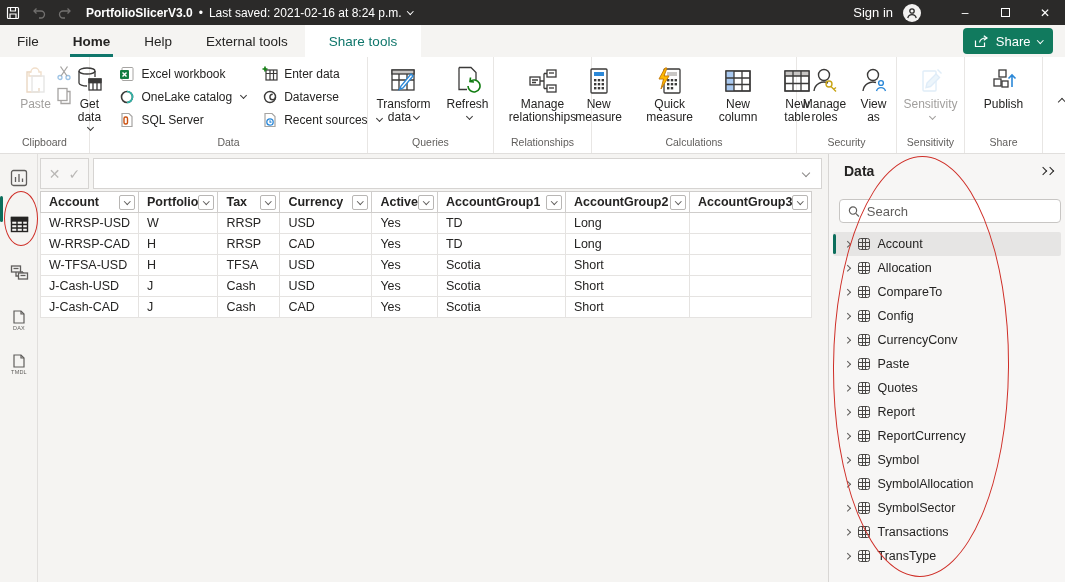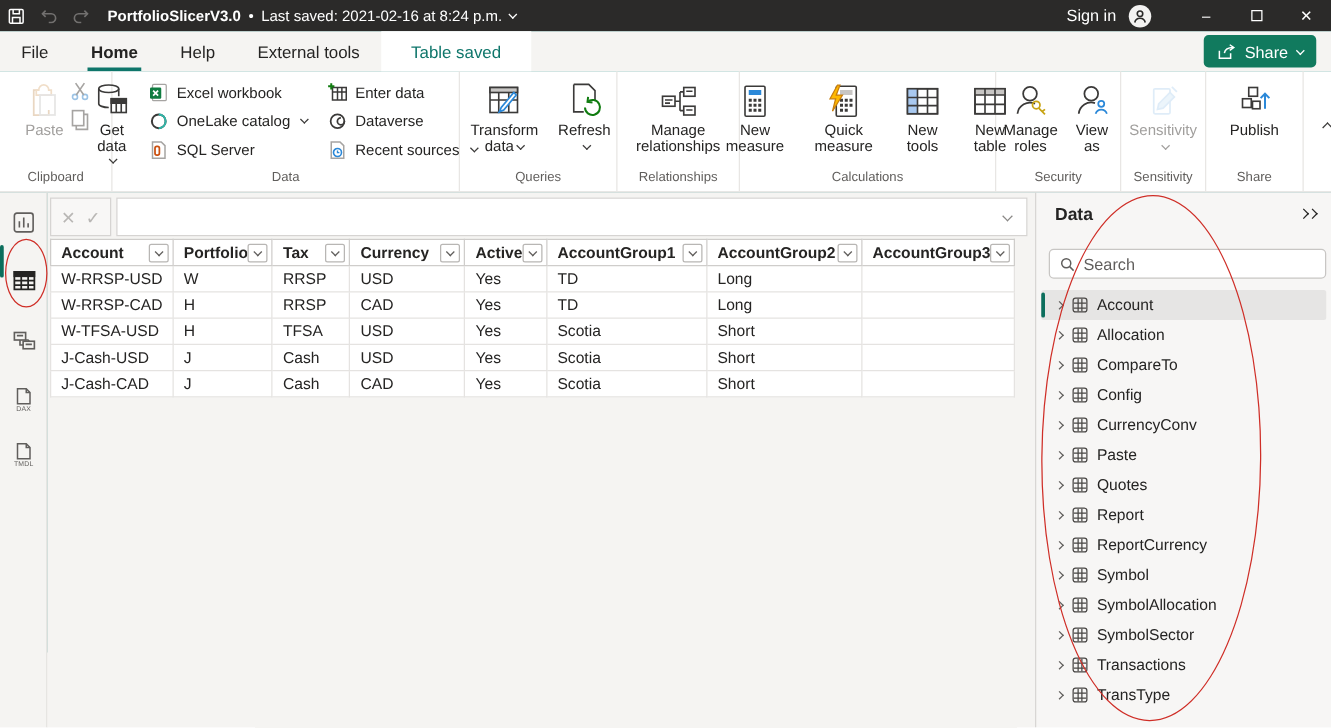--- a/index.html
+++ b/index.html
@@ -1,19 +1,19 @@
 <!DOCTYPE html>
 <html style="--titlebar-bg: #2b2a29; --accent-teal: #0f766b; --share-button-green: #117a5e; --selected-item-bar: #0c6e5c; --annotation-red: #cf2e27; --icon-blue: #2b88d8; --icon-green: #107c10; --icon-orange: #ca5010; --icon-yellow: #ffb900;"><head>
 <meta charset="utf-8">
 <style>
   * { margin:0; padding:0; box-sizing:border-box; }
   html,body { width:1065px; height:582px; overflow:hidden; background:#fff;
     font-family:"Liberation Sans", sans-serif; color:#252423; }
   .abs { position:absolute; }
-  #stage { position:relative; width:1065px; height:522px; background:#0f766e; }
+  #stage { position:relative; width:1065px; height:522px; background:#a16207; }
 
   
   #titlebar { left:0; top:0; width:1065px; height:25px; background:#2b2a29; color:#fff;
     display:flex; align-items:center; font-size:12px; }
   #titlebar .tb-ico { width:26px; height:25px; display:flex; align-items:center; justify-content:center; }
   #titlebar .disabled svg { opacity:.45; }
   #tb-title { margin-left:8px; display:flex; align-items:center; gap:6px; white-space:nowrap; }
   #tb-title b { font-weight:bold; }
   .chev { display:inline-block; width:6px; height:6px; border-right:1.4px solid currentColor;
     border-bottom:1.4px solid currentColor; transform:rotate(45deg); }
@@ -149,21 +149,21 @@
         </span>
       <span class="winbtn">✕</span>
     </span>
   </div>
 
   <div id="menubar" class="abs">
     <span class="mtab">File</span>
     <span class="mtab active">Home</span>
     <span class="mtab">Help</span>
     <span class="mtab">External tools</span>
-    <span class="mtab contextual">Table saved</span>
+    <span class="mtab contextual">Share tools</span>
     <button id="share-btn">
       <svg width="15" height="13" viewBox="0 0 15 13" fill="none" stroke="#fff" stroke-width="1.2">
         <path d="M1.5 5.5 v6 h9 v-4"></path>
           <path d="M5.5 7.5 C6 4.5 8 3 12.5 3"></path>
           <path d="M9.8 0.8 L13 3 l-3.2 2.3"></path>
       </svg>
       <span>Share</span>
       <span class="chev sm" style="margin-bottom:2px;"></span>
     </button>
   </div>
@@ -390,21 +390,21 @@
         <div class="rlarge" style="width:48px">
           <div class="ric">
             <svg width="28" height="24" viewBox="0 0 28 24" fill="none" stroke="#3b3a39" stroke-width="1.3">
               <rect x="2" y="2" width="24" height="20"></rect>
                 <rect x="2" y="2" width="8" height="20" fill="#a9c9f0" stroke="none"></rect>
               <rect x="2" y="2" width="24" height="20"></rect>
                 <path d="M10 2 v20 M18 2 v20 M2 9 h24 M2 15.5 h24"></path>
             </svg>
             </div>
           <div class="rlbl">
-              <span>New tools</span>
+              <span>New column</span>
             </div>
         </div>
         <div class="rlarge" style="width:42px">
           <div class="ric">
             <svg width="28" height="24" viewBox="0 0 28 24" fill="none" stroke="#3b3a39" stroke-width="1.3">
               <rect x="2" y="2" width="24" height="20"></rect>
                 <rect x="2" y="2" width="24" height="5" fill="#c8c6c4" stroke="none"></rect>
               <rect x="2" y="2" width="24" height="20"></rect>
                 <path d="M10 2 v20 M18 2 v20 M2 7 h24 M2 14.5 h24"></path>
             </svg>

